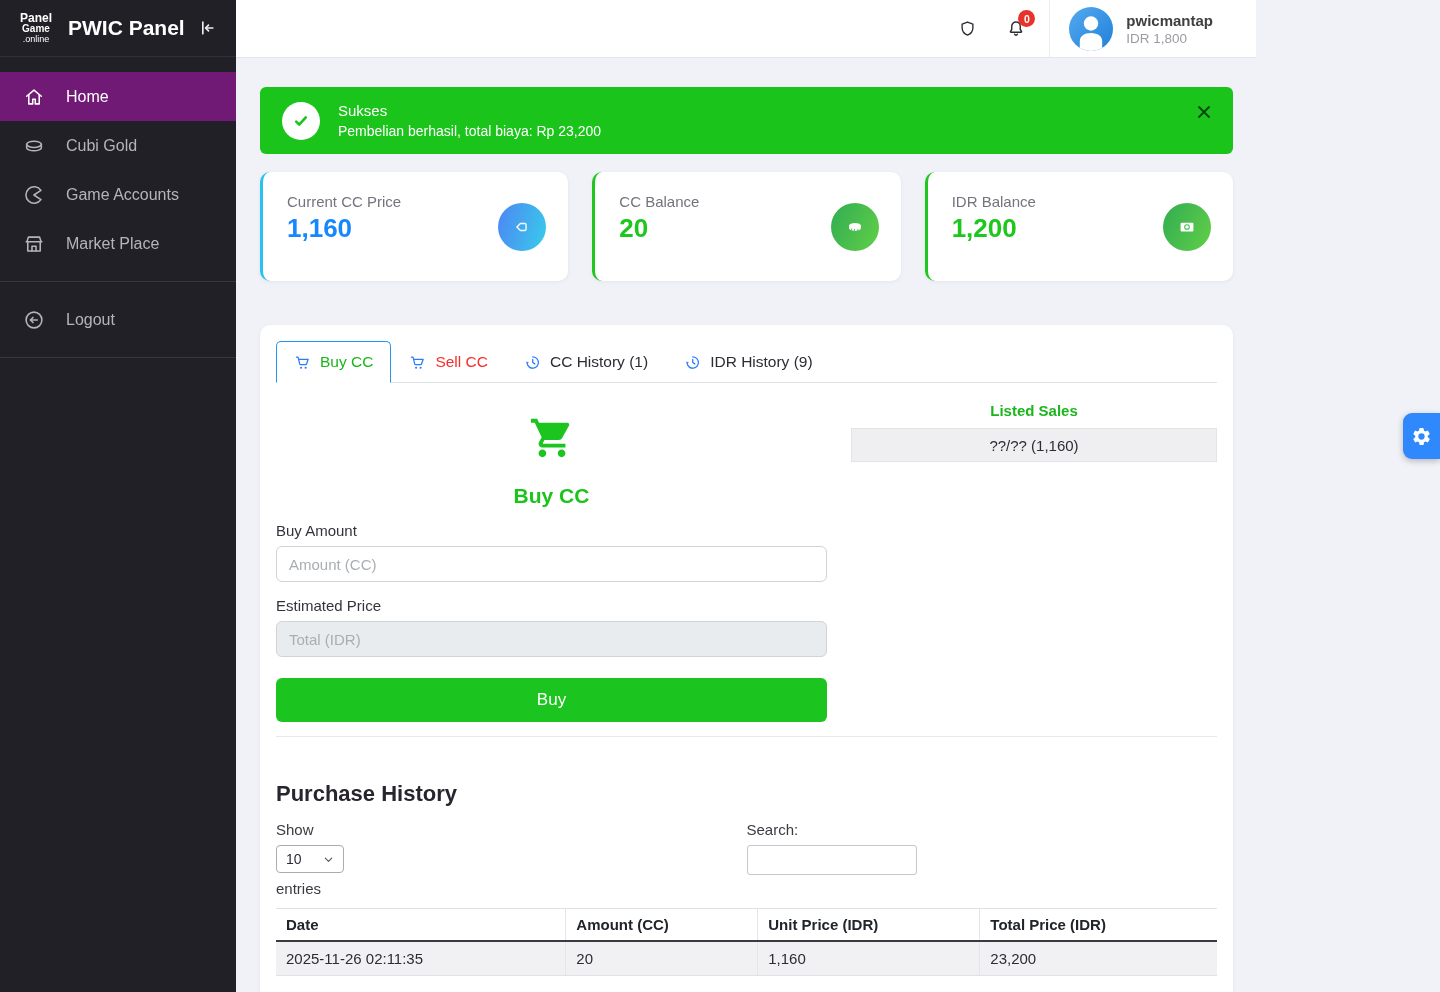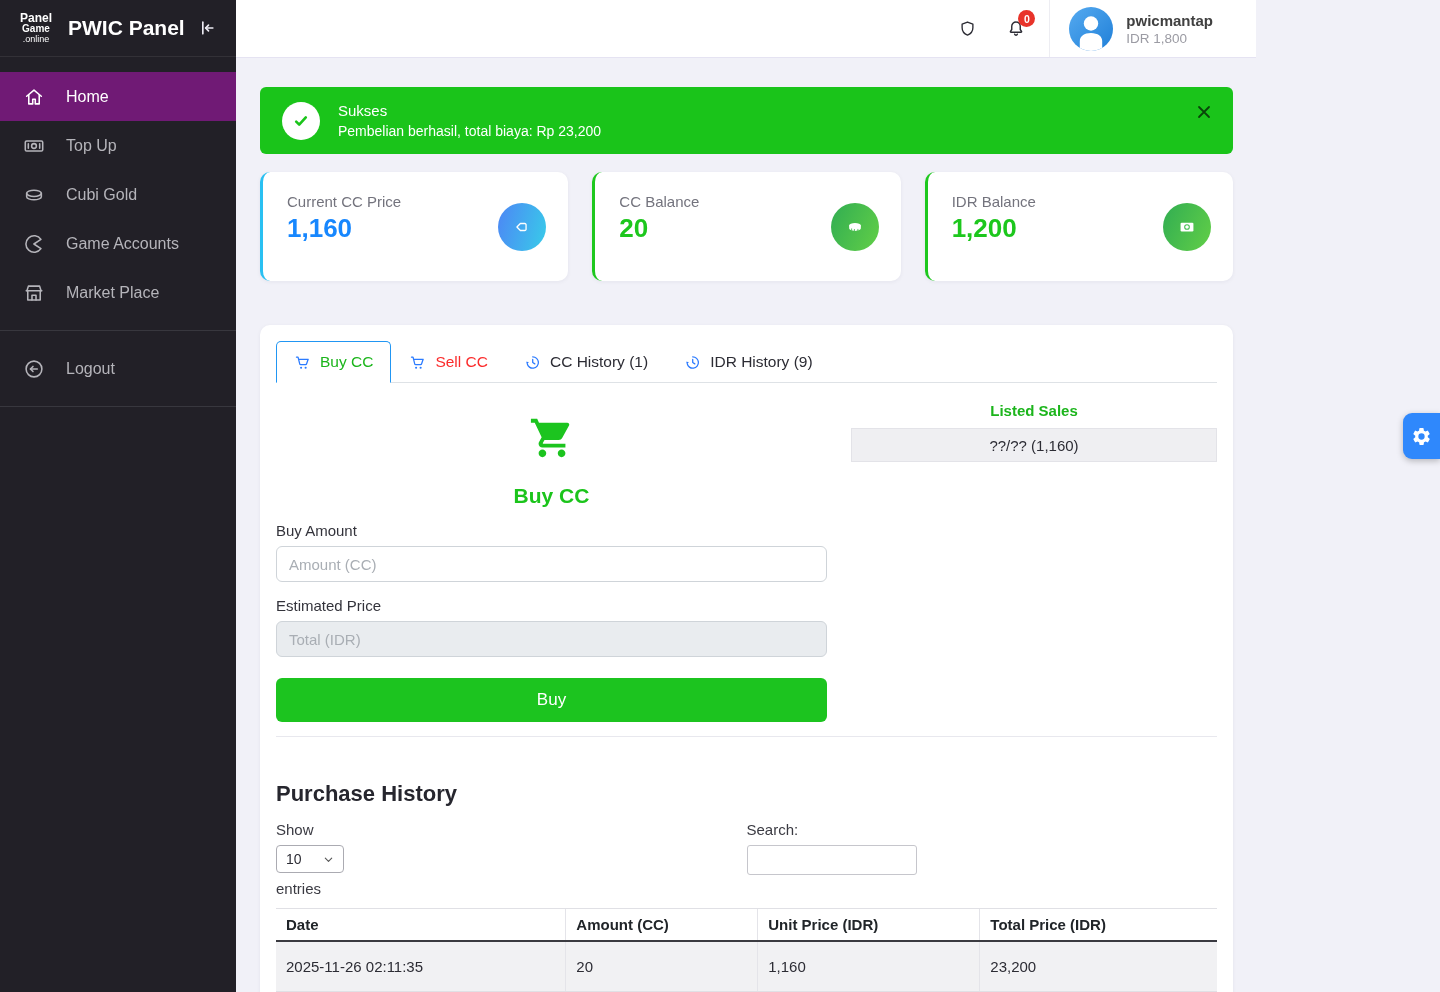--- a/index.html
+++ b/index.html
@@ -88,21 +88,21 @@
   .history-title { font-size:22px; font-weight:bold; color:#26262e; margin-top:44px; }
   .controls { display:flex; margin-top:14px; }
   .controls-left, .controls-right { width:50%; font-size:15px; color:#3a3a42; }
   .select { width:68px; height:28px; border:1px solid #ababb2; border-radius:4px; display:flex; align-items:center; justify-content:space-between; padding:0 9px; font-size:14px; margin-top:7px; color:#2c2c34; cursor:pointer; background:#fff; }
   .entries-label { margin-top:7px; }
   .search-input { width:170px; height:30px; border:1px solid #c6c6cc; border-radius:3px; margin-top:7px; padding:0 8px; font-size:14px; display:block; outline:none; }
 
   table.history { width:100%; border-collapse:collapse; margin-top:11px; }
   .history th { text-align:left; font-size:15px; color:#212529; padding:7px 10px; border-top:1px solid #e0e0e5; border-bottom:2px solid #3a3a40; cursor:pointer; }
   .history th + th, .history td + td { border-left:1px solid #e4e4e9; }
-  .history td { font-size:15px; color:#2c2c34; padding:16px 10px; background:#f1f1f3; border-bottom:1px solid #e0e0e5; }
+  .history td { font-size:15px; color:#2c2c34; padding:8px 10px; background:#f1f1f3; border-bottom:1px solid #e0e0e5; }
   .history .c0 { width:30.8%; } .history .c1 { width:20.4%; } .history .c2 { width:23.6%; } .history .c3 { width:25.2%; }
 
   .gear-fab { position:fixed; right:0; top:413px; width:37px; height:46px; background:#2f88fc; border-radius:9px 0 0 9px; display:flex; align-items:center; justify-content:center; box-shadow:0 2px 6px rgba(0,0,0,.25); cursor:pointer; z-index:5; }
 </style>
 </head>
 <body>
 
 <div class="app">
 
   <aside class="sidebar">
@@ -122,28 +122,20 @@
       </span>
     </div>
 
     <nav class="menu">
       <div class="menu-item active">
         <svg viewBox="0 0 24 24" fill="none" stroke="currentColor" stroke-width="1.7" stroke-linecap="round" stroke-linejoin="round">
             <path d="M4 11.2 12 4.4l8 6.8"></path>
             <path d="M6.3 9.6v9.9h4.3v-5h2.8v5h4.3V9.6"></path>
           </svg>
         <span>Home</span>
-      </div>
-      <div class="menu-item">
-        <svg viewBox="0 0 24 24" fill="none" stroke="currentColor" stroke-width="1.7" stroke-linecap="round" stroke-linejoin="round">
-            <rect x="2.5" y="6.5" width="19" height="11" rx="1.5"></rect>
-            <circle cx="12" cy="12" r="2.6"></circle>
-            <path d="M5.8 9.5v5M18.2 9.5v5"></path>
-          </svg>
-        <span>Top Up</span>
       </div>
       <div class="menu-item">
         <svg viewBox="0 0 24 24" fill="none" stroke="currentColor" stroke-width="1.7" stroke-linecap="round" stroke-linejoin="round">
             <ellipse cx="12" cy="10.2" rx="8" ry="3.4"></ellipse>
             <path d="M4 10.2v3.6c0 1.9 3.6 3.4 8 3.4s8-1.5 8-3.4v-3.6"></path>
           </svg>
         <span>Cubi Gold</span>
       </div>
       <div class="menu-item">
         <svg viewBox="0 0 24 24" fill="none" stroke="currentColor" stroke-width="1.7" stroke-linecap="round" stroke-linejoin="round">

